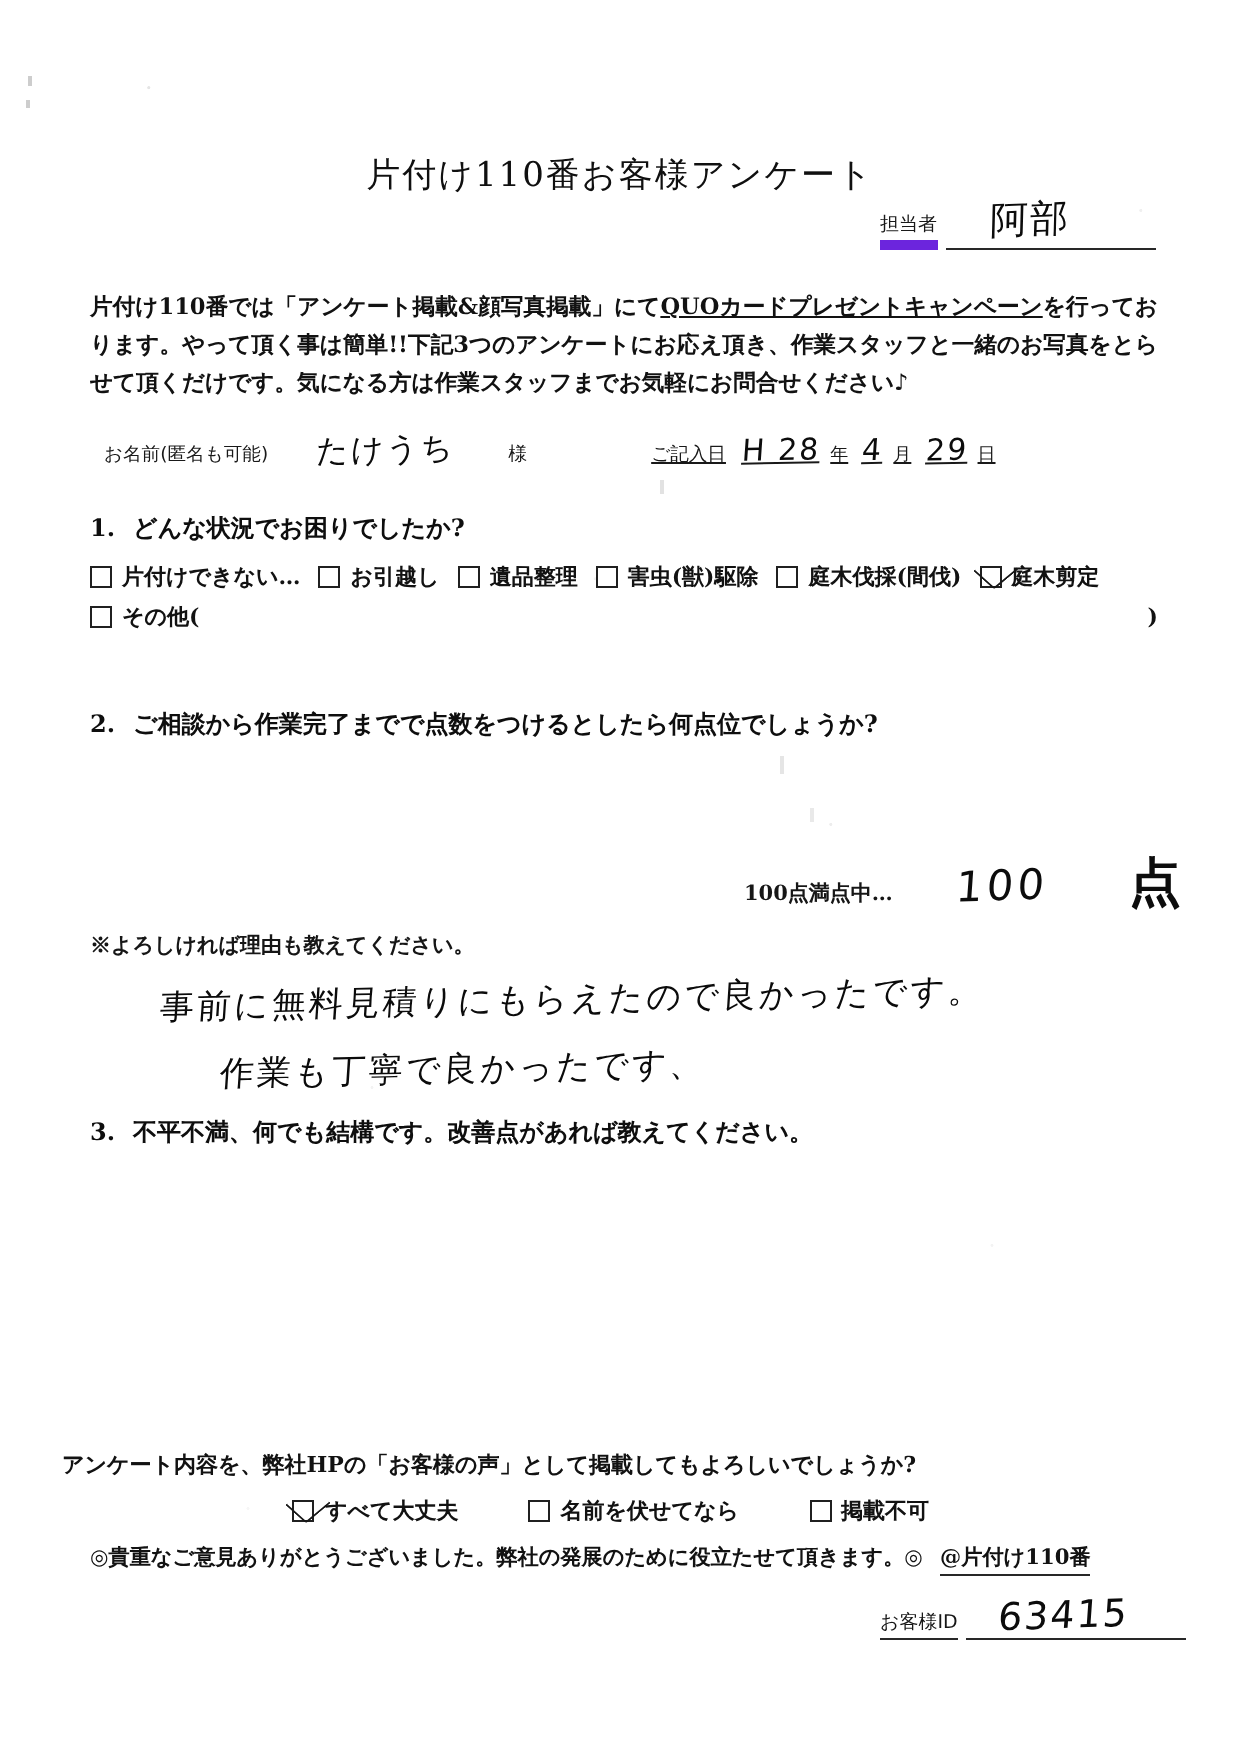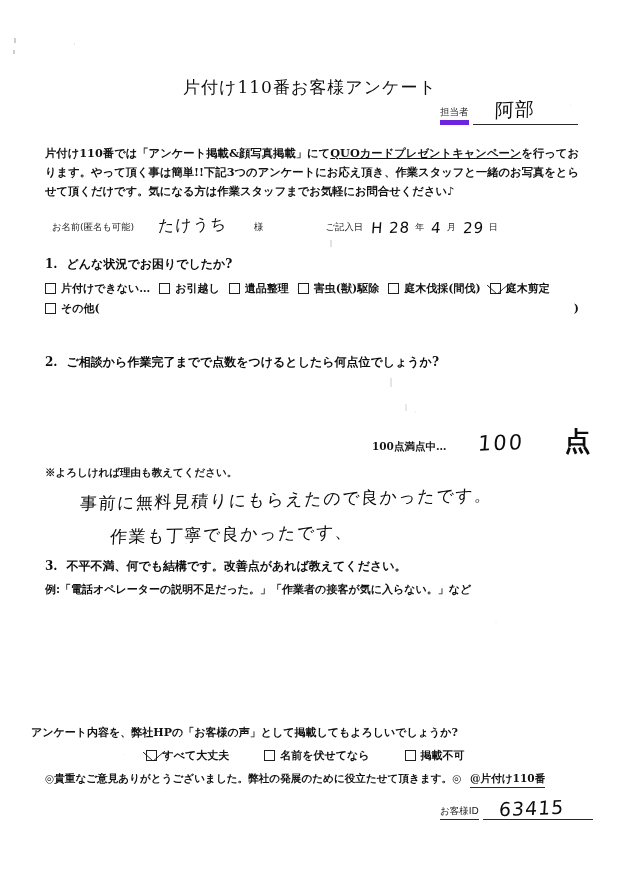--- a/index.html
+++ b/index.html
@@ -99,21 +99,21 @@
     font-size: 10px;
     color: #1d1d1d;
   }
   .name-label { font-size: 9.3px; }
   .name-value {
     display: inline-block;
     width: 118px;
     text-align: center;
   }
   .sama { font-size: 9.5px; margin-left: 2px; }
-  .date-group { margin-left: 62px; display: flex; align-items: center; gap: 2px; }
+  .date-group { margin-left: 62px; display: flex; align-items: flex-end; gap: 2px; text-decoration: underline; }
   .date-label { font-size: 9.3px; margin-right: 6px; }
   .date-unit { font-size: 9px; margin: 0 5px 0 3px; }
 
   .q-head {
     position: absolute;
     left: 45px;
     font-size: 12px;
     font-weight: bold;
     font-family: "DejaVu Serif", "Liberation Serif", serif;
     color: #121212;
@@ -414,21 +414,20 @@
   </div>
 
   <div class="note-line">※よろしければ理由も教えてください。</div>
 
   <div class="hand hand-comment" id="comment-line-1">事前に無料見積りにもらえたので良かったです。</div>
   <div class="hand hand-comment" id="comment-line-2">作業も丁寧で良かったです、</div>
 
   <div class="q-head" id="q3-head">
     <span class="q-num">3.</span><span>不平不満、何でも結構です。改善点があれば教えてください。</span>
   </div>
-  <div class="q3-example">例:「電話オペレーターの説明不足だった。」「作業者の接客が気に入らない。」など</div>
   <div style="position:absolute;top:605px;left:45px;width:534px;height:105px;">
     <span class="hand hand-comment" style="position:static;"></span>
   </div>
 
   <div class="consent-q">アンケート内容を、弊社HPの「お客様の声」として掲載してもよろしいでしょうか?</div>
   <div class="consent-opts">
     <span class="opt">
       <span class="box checked"></span>
       <span>すべて大丈夫</span>
     </span>

